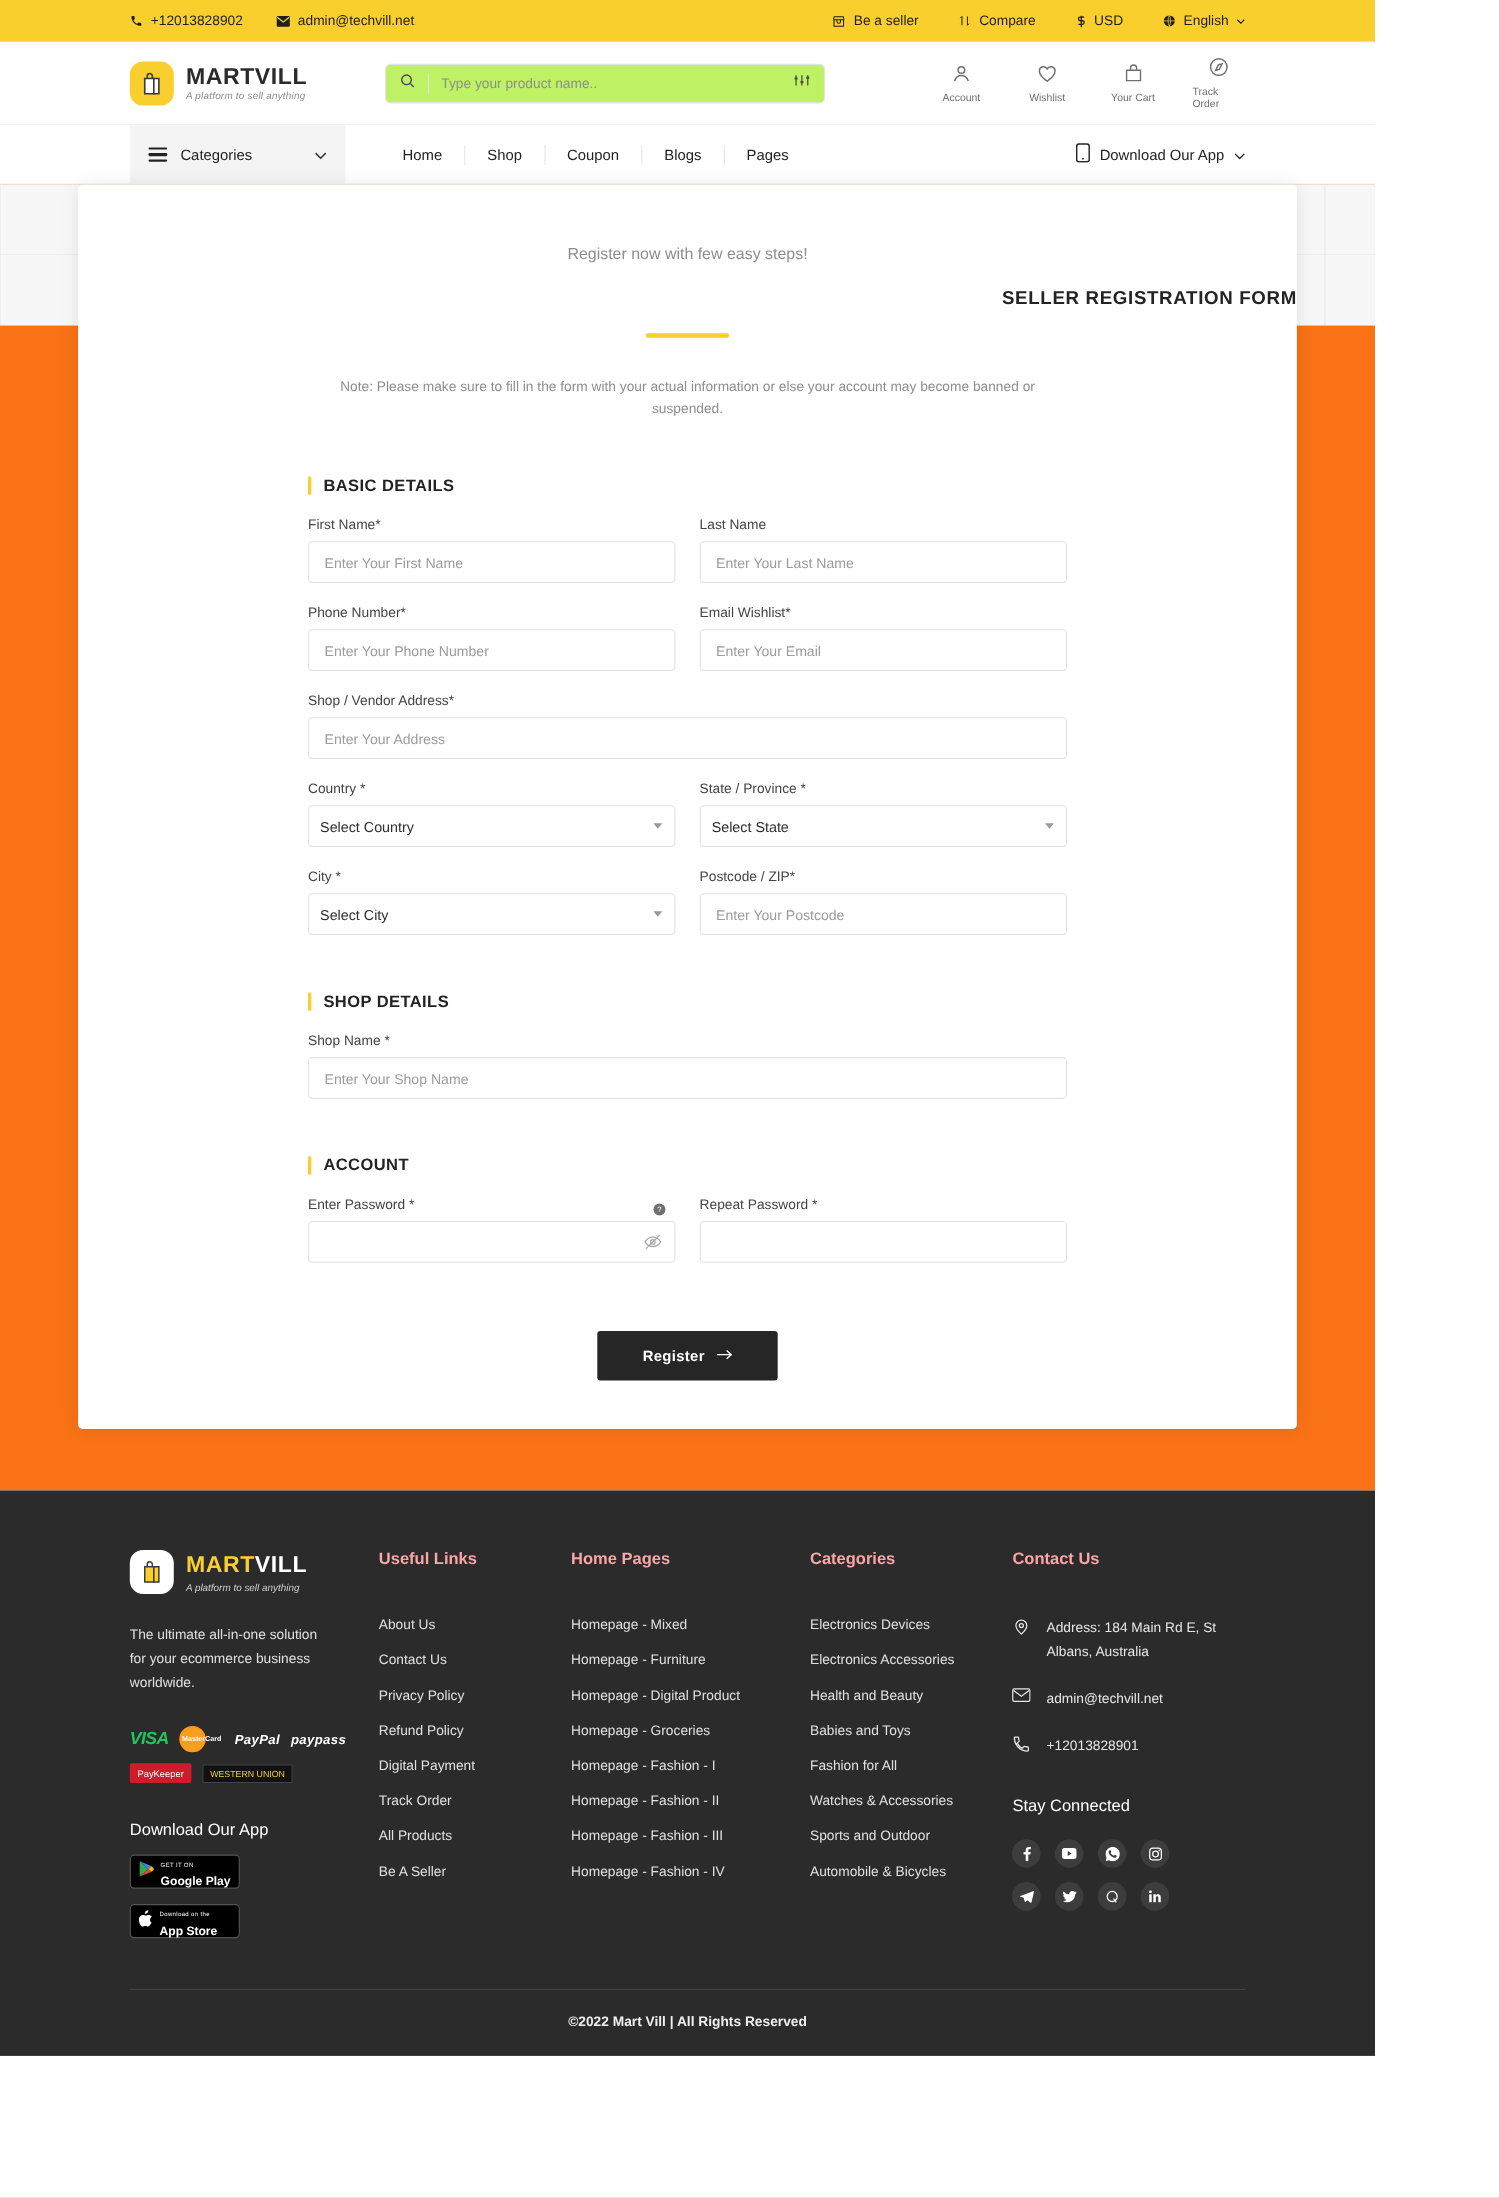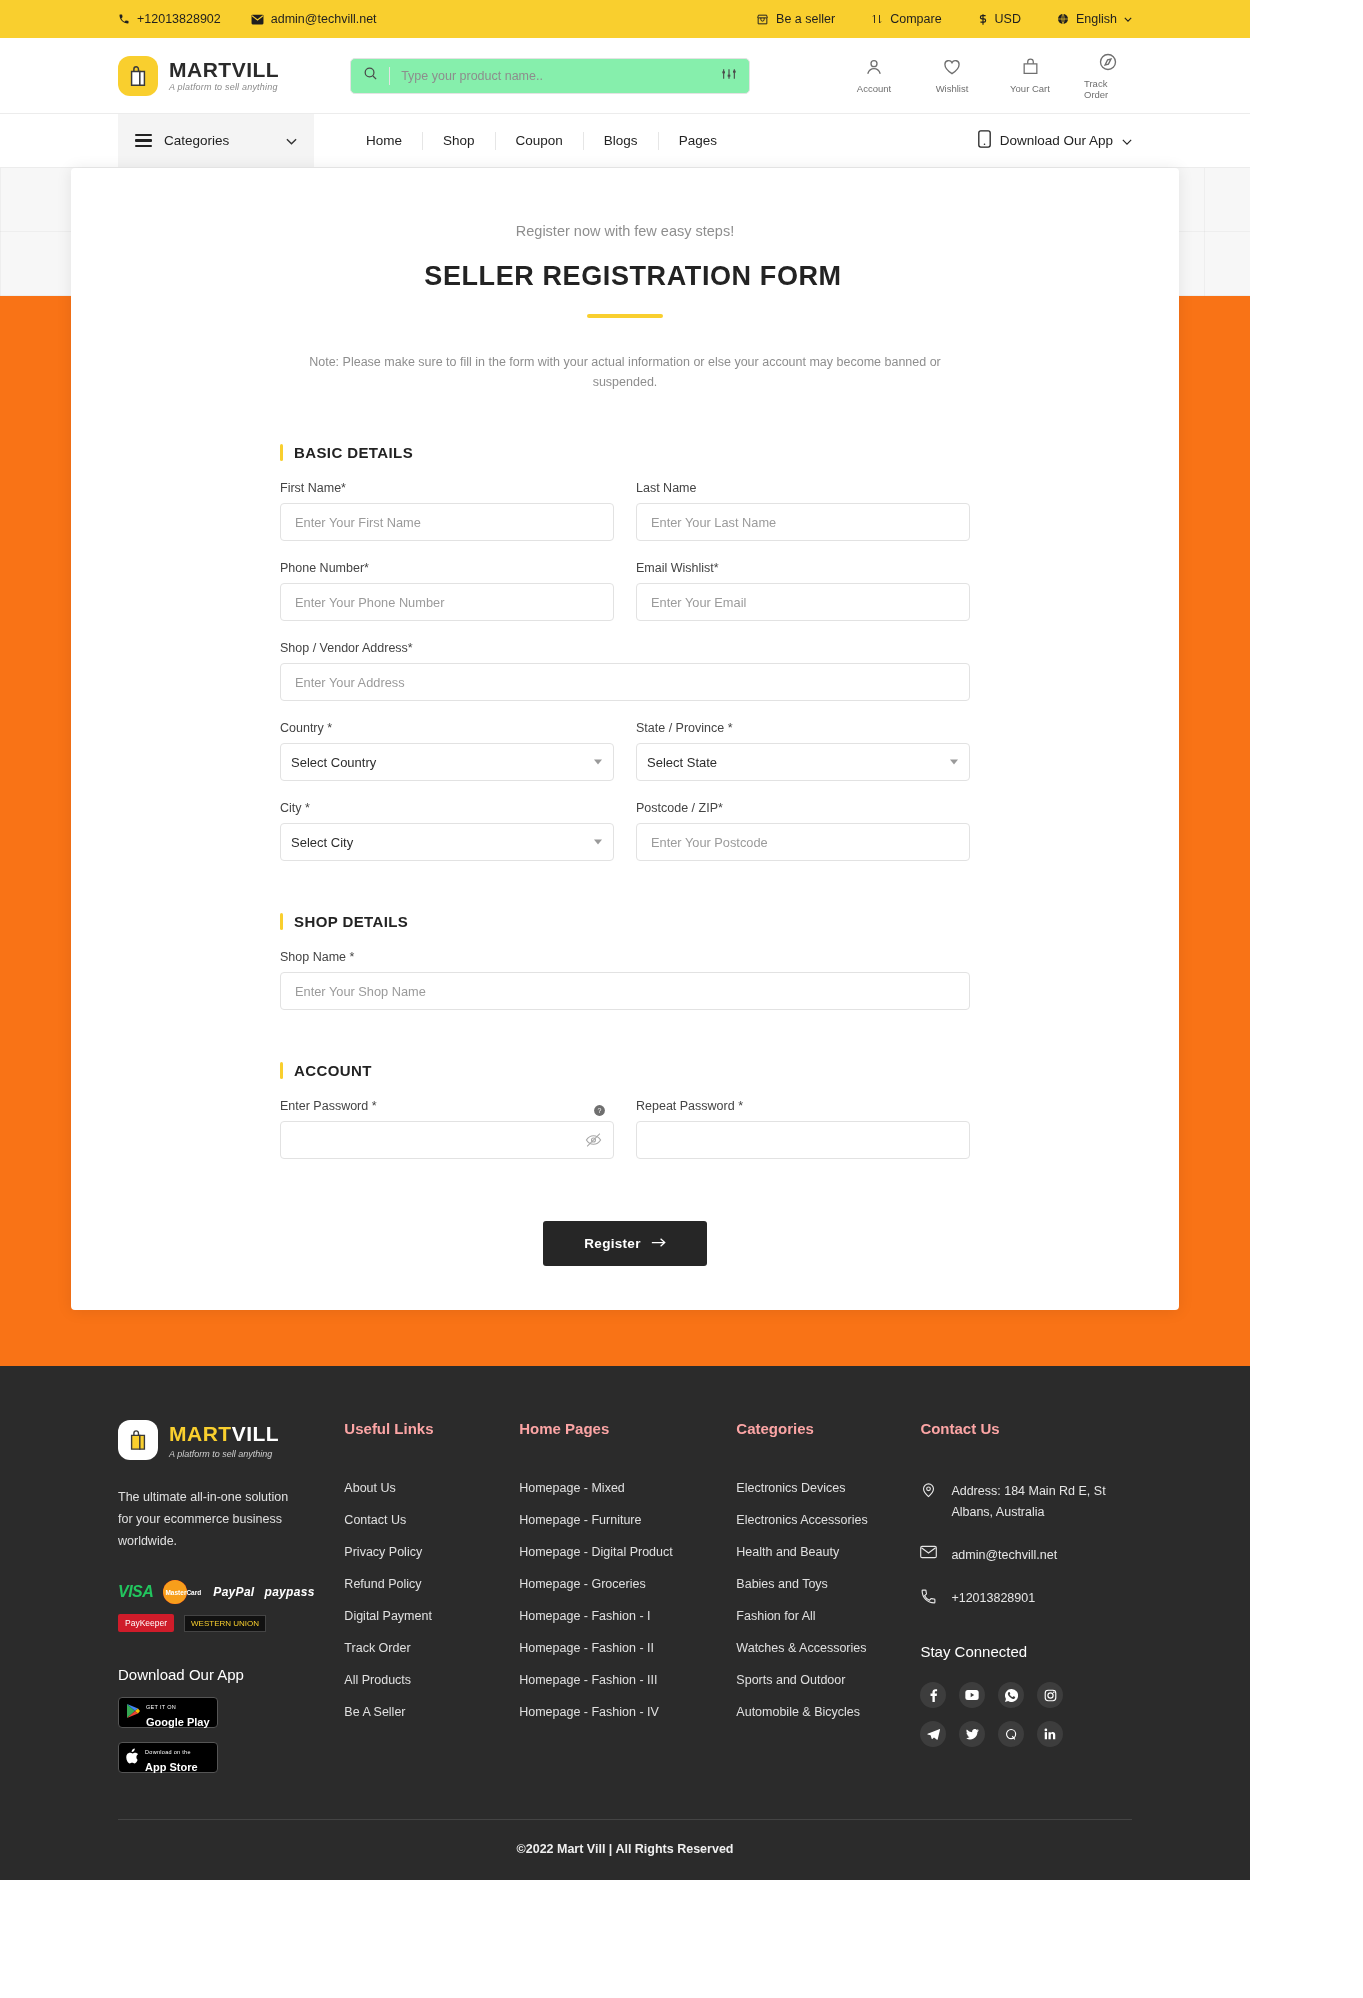--- a/index.html
+++ b/index.html
@@ -43,21 +43,21 @@
   }
   .logo-text { line-height: 1; }
   .logo-name { font-size: 21px; font-weight: 700; letter-spacing: .5px; color: #2b2b2b; }
   .logo-tag { font-size: 9px; color: #8a8a8a; font-style: italic; margin-top: 3px; letter-spacing: .2px;}
 
   .searchbox {
     margin-left: 71px;
     width: 400px; height: 36px;
     border: 1px solid #e3e3e3; border-radius: 5px;
     display: flex; align-items: center; padding: 0 12px 0 12px;
-    background: #86efac;
+    background: #bef264;
   }
   .searchbox .divider { width: 1px; height: 18px; background: #e3e3e3; margin: 0 11px; }
   .search-input {
     border: none; outline: none; flex: 1; font-size: 12.5px; color: #555;
     font-family: "Liberation Sans", sans-serif; background: transparent;
   }
   .search-input::placeholder { color: #8d8d8d; }
 
   .header-actions { margin-left: auto; display: flex; align-items: center; gap: 30px; }
   .ha {
@@ -102,21 +102,21 @@
   
   .content-area { background: #f97316; padding-bottom: 56px; }
   .card {
     position: relative; width: 1108px; margin: -128px auto 0 auto;
     background: #fff; border-radius: 4px;
     box-shadow: 0 1px 16px rgba(0,0,0,.09);
     padding: 55px 0 44px 0;
   }
   .kicker { text-align: center; font-size: 14.5px; color: #8e8e8e; }
   .form-title {
-    text-align: center; font-size: 27px; font-weight: 700; letter-spacing: .6px;
+    text-align: right; font-size: 17px; font-weight: 700; letter-spacing: .6px;
     color: #232323; margin-top: 22px; margin-left: 16px;
   }
   .title-rule { width: 76px; height: 4px; background: #f9cf2e; margin: 22px auto 0 auto; border-radius: 2px;}
   .note {
     width: 660px; margin: 34px auto 0 auto; text-align: center;
     font-size: 12.5px; line-height: 20px; color: #8e8e8e;
   }
 
   .form-body { width: 690px; margin: 0 auto; }
   .section-head {

